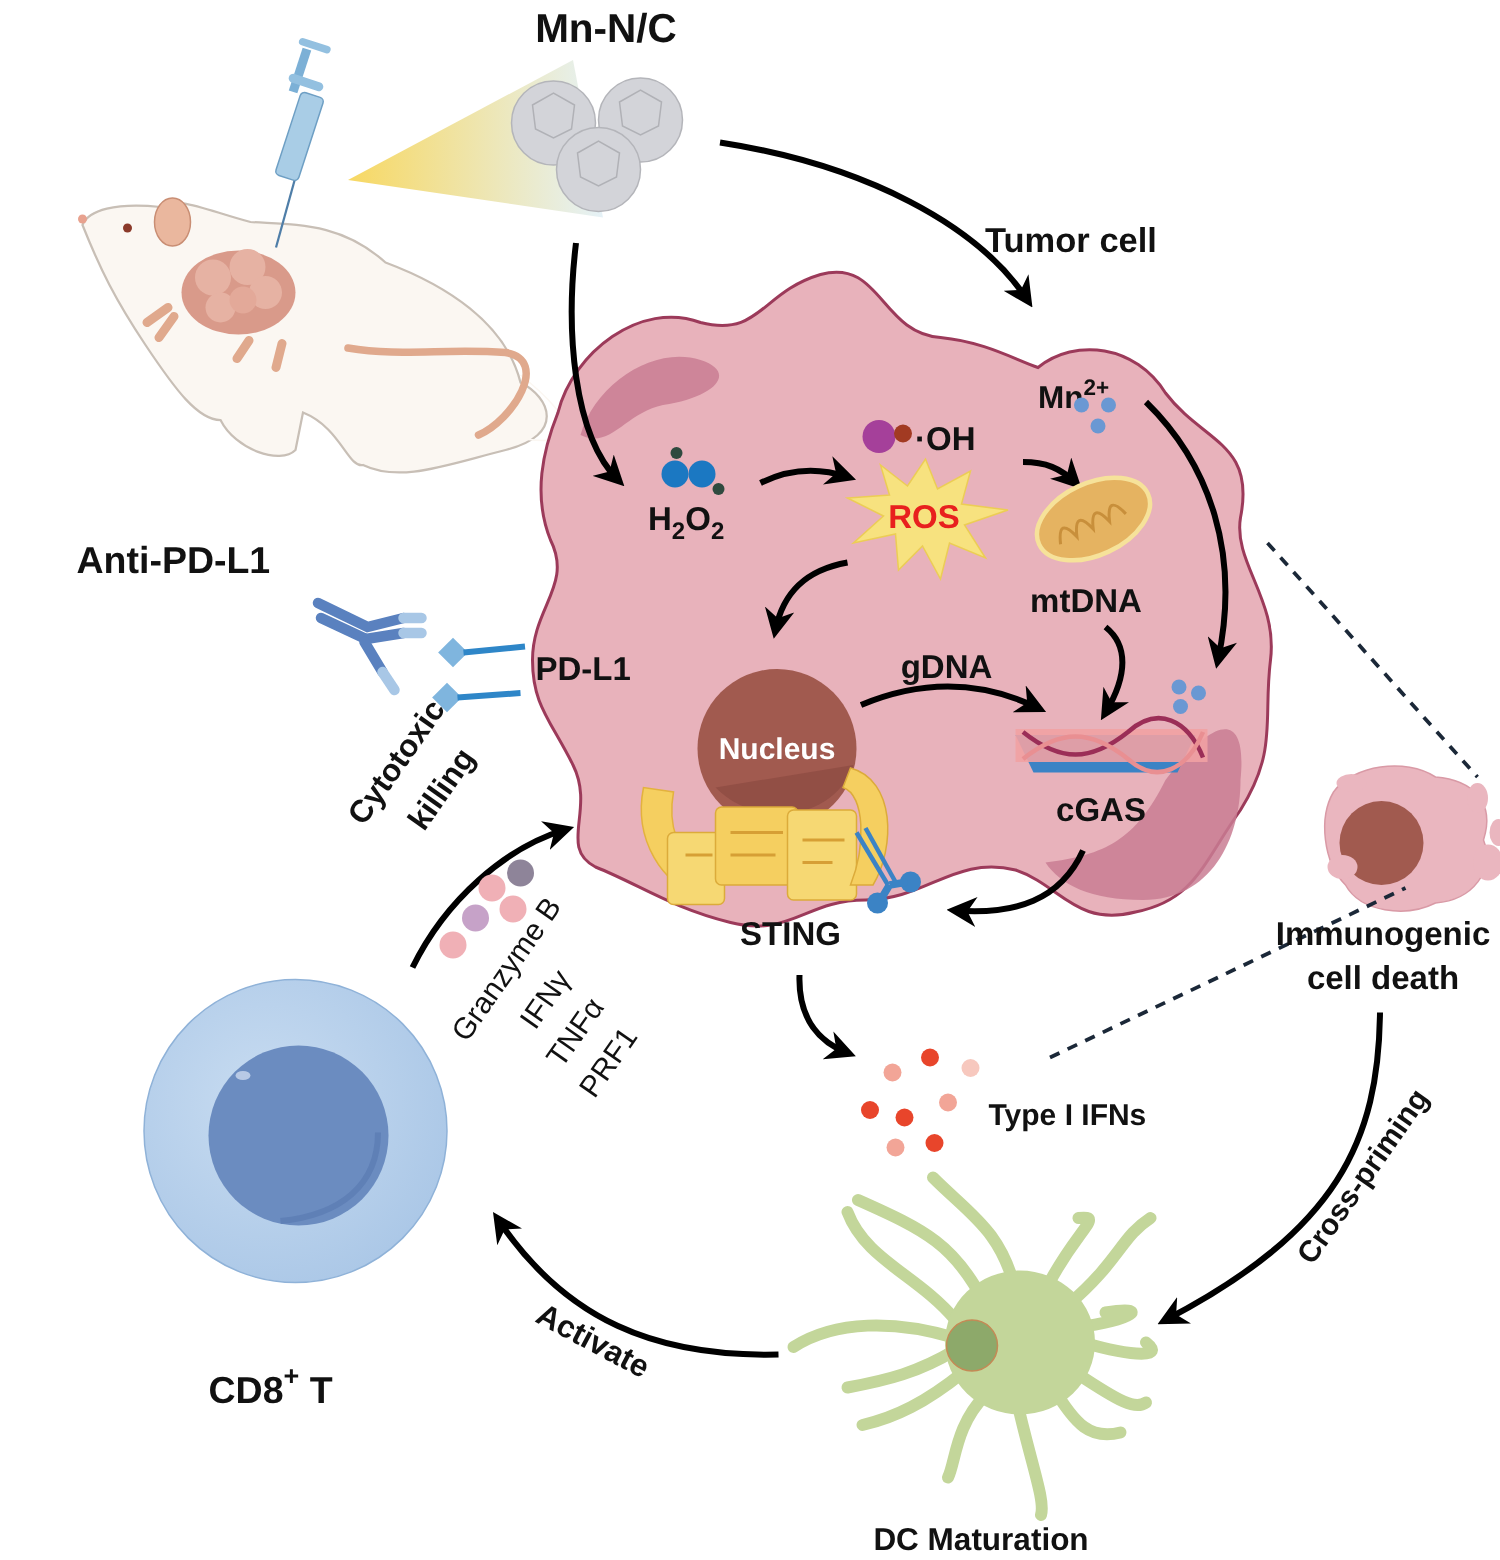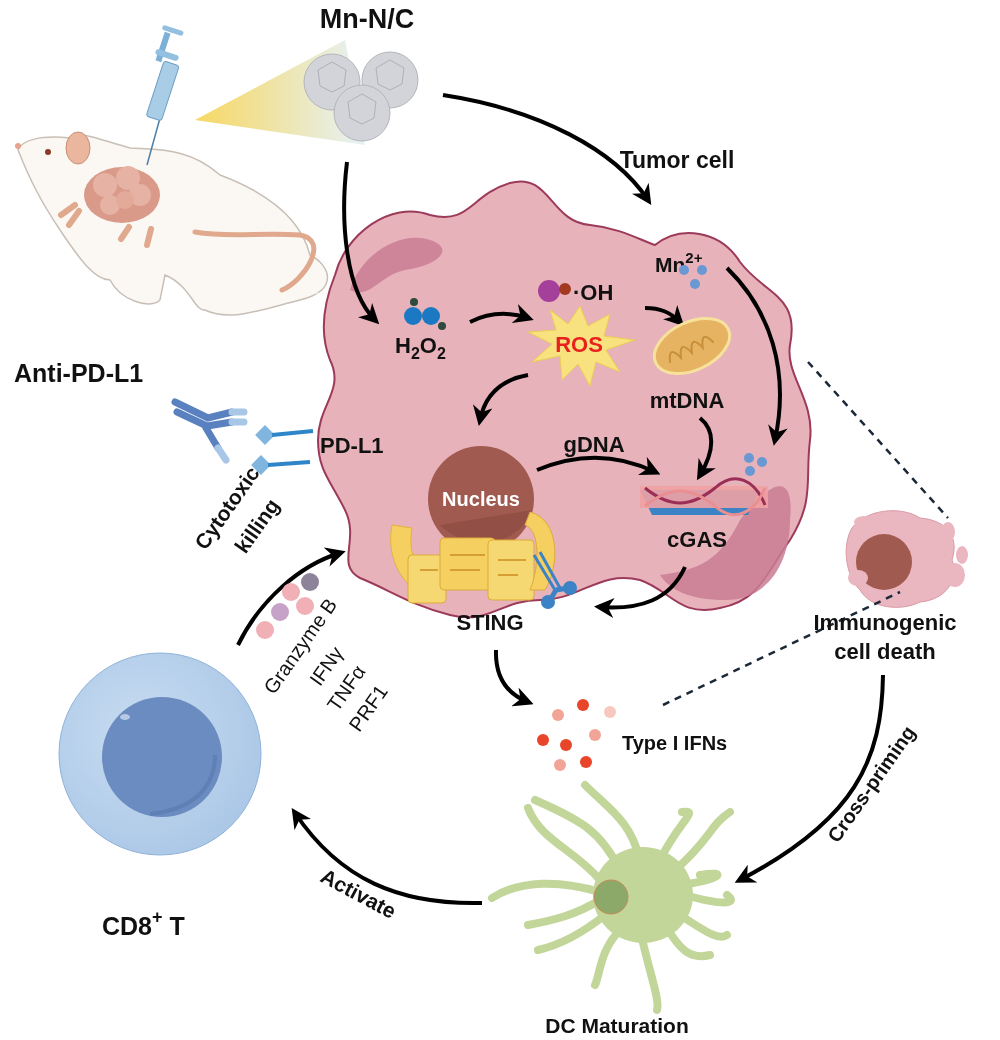--- a/index.html
+++ b/index.html
@@ -1,17 +1,17 @@
 <!DOCTYPE html>
 <html><head>
 <meta charset="utf-8">
 <style>
   html, body { margin:0; padding:0; background:#ffffff; }
   body { width:1000px; height:1040px; overflow:hidden; font-family:"Liberation Sans", sans-serif; }
-  #stage { position:relative; width:808px; height:1040px; }
+  #stage { position:relative; width:808px; height:1040px;margin-left:37px; }
   svg { position:absolute; left:0; top:0; }
   .lbl { font-family:"Liberation Sans", sans-serif; font-weight:bold; fill:#111; }
   .thin { font-family:"Liberation Sans", sans-serif; font-weight:normal; fill:#111; }
   .arrow { fill:none; stroke:#000; stroke-width:4; marker-end:url(#ah); }
   .dash { fill:none; stroke:#1b2838; stroke-width:2.5; stroke-dasharray:7 6; }
 </style>
 </head>
 <body>
 
 <div id="stage">

